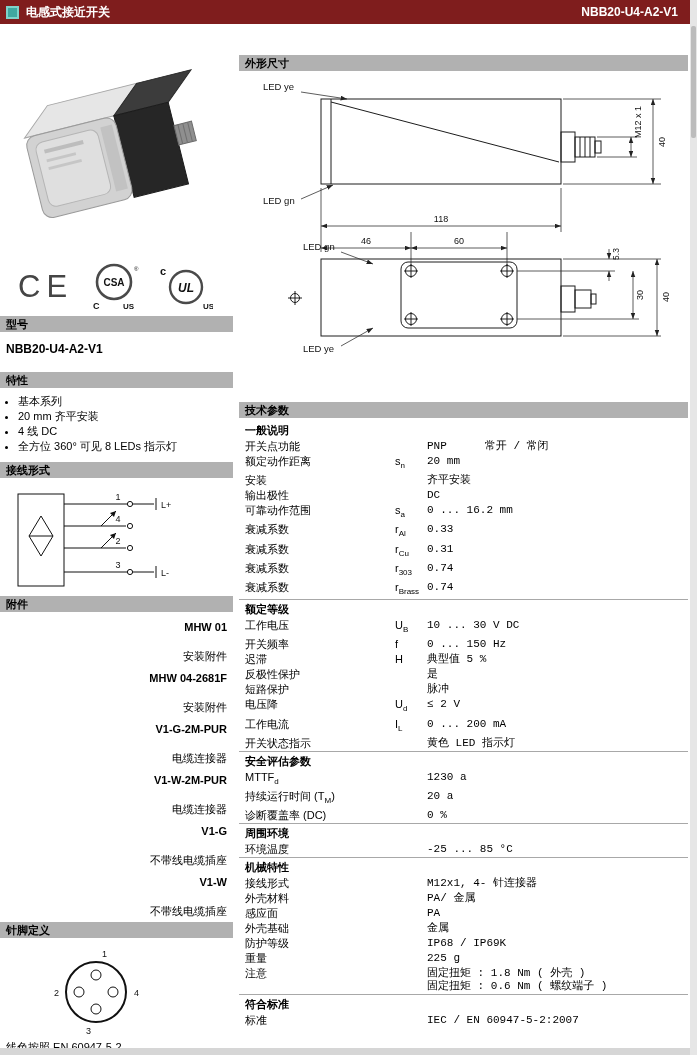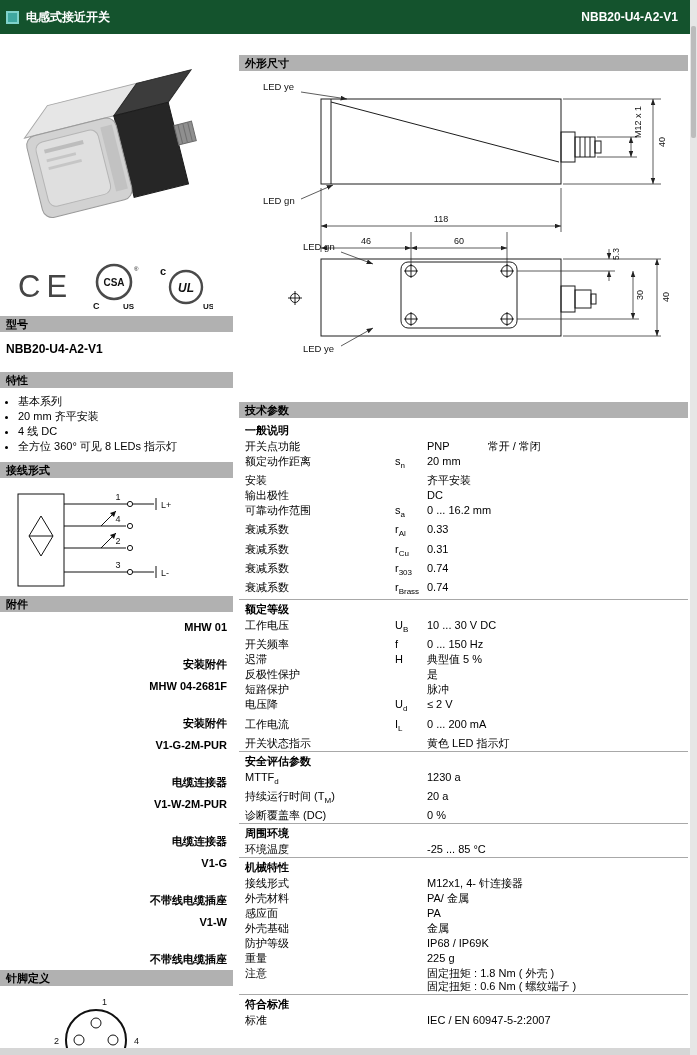--- a/index.html
+++ b/index.html
@@ -1,21 +1,21 @@
 <!DOCTYPE html>
 <html><head>
 <meta charset="utf-8">
 <style>
   * { box-sizing: border-box; }
   html,body { margin:0; padding:0; background:#ffffff; }
   body { font-family:"Liberation Sans","DejaVu Sans",sans-serif; color:#000; }
   .page { position:relative; width:697px; height:1055px; overflow:hidden; background:#fff; }
 
   
-  .topbar { position:absolute; left:0; top:0; width:690px; height:34px; background:#14532d; color:#fff;
+  .topbar { position:absolute; left:0; top:0; width:690px; height:24px; background:#7f1d1d; color:#fff;
             display:flex; align-items:center; }
   .logo-square { width:13px; height:13px; background:#3fa8a0; box-shadow:inset 0 0 0 2px #7fd2ca; margin:0 7px 0 6px; flex:none; }
   .topbar-title { font-size:12px; font-weight:bold; }
   .topbar-model { margin-left:auto; margin-right:12px; font-size:12px; font-weight:bold; }
 
   .columns { position:absolute; left:0; top:22px; width:690px; display:flex; }
   .left-col { width:233px; flex:none; }
   .right-col { width:449px; flex:none; margin-left:6px; }
 
   .bar { background:#b1b1b1; color:#000; font-size:11px; font-weight:bold; padding:2px 6px; line-height:12px; }
@@ -24,36 +24,36 @@
   
   .photo { height:234px; position:relative; overflow:hidden; }
   .certs { height:60px; display:flex; align-items:center; gap:16px; padding-left:18px; }
   .ce { font-size:31px; color:#454545; letter-spacing:6px; line-height:1; }
   .model-value { font-size:12px; font-weight:bold; padding:10px 6px 16px; }
   #features-list { margin:7px 0 9px; padding-left:18px; font-size:11px; }
   #features-list li { margin:2px 0; line-height:13px; }
   .wiring { padding:8px 0 2px 6px; height:118px; }
   #accessories-list { padding:0 6px 4px;text-align:right; }
   .acc-name { font-size:11px; font-weight:bold; margin-top:9px; line-height:13px; }
-  .acc-desc { font-size:11px; margin-top:24px; line-height:13px;font-weight:bold; }
+  .acc-desc { font-size:11px; margin-top:16px; line-height:13px; }
   .pin-diagram { padding:8px 0 0 34px; height:94px; }
   .pins-note { font-size:11px; padding:8px 6px 3px; }
   #wire-colors { padding:0 6px; }
   .wire-row { font-size:11px; padding:2px 0; line-height:13px; }
   .wire-num { display:inline-block; width:13px; }
 
   
   .dims { height:331px; position:relative; padding:3px 0 0 2px; }
   #tech-table { padding-top:3px; }
   .t-section { font-size:11px; font-weight:bold; padding:3px 0 2px 6px; line-height:13px; border-top:1px solid #a8a8a8; }
   .t-section.first { border-top:none; }
   .t-row { display:flex; font-size:11px; line-height:13px; padding:1px 0; }
   .t-label { width:156px; padding-left:6px; flex:none; }
   .t-sym { width:32px; flex:none; white-space:nowrap; }
-  .t-val { flex:1; padding-right:4px; }
+  .t-val { flex:1; padding-right:4px;font-family:Liberation Mono, monospace; }
   .t-note { margin-left:38px; }
   sub { font-size:8px; }
 
   
   .footer-bar { position:absolute; left:0; bottom:0; width:690px; height:7px; background:#d6d6d6; z-index:6; }
   .scrollbar { position:absolute; right:0; top:0; width:7px; height:1055px; background:#e6e6e6; z-index:7; }
   .scroll-thumb { position:absolute; left:1px; top:26px; width:5px; height:112px; background:#bcbcbc; border-radius:2px; }
 
   svg text { font-family:"Liberation Sans","DejaVu Sans",sans-serif; fill:#111; }
 </style>

